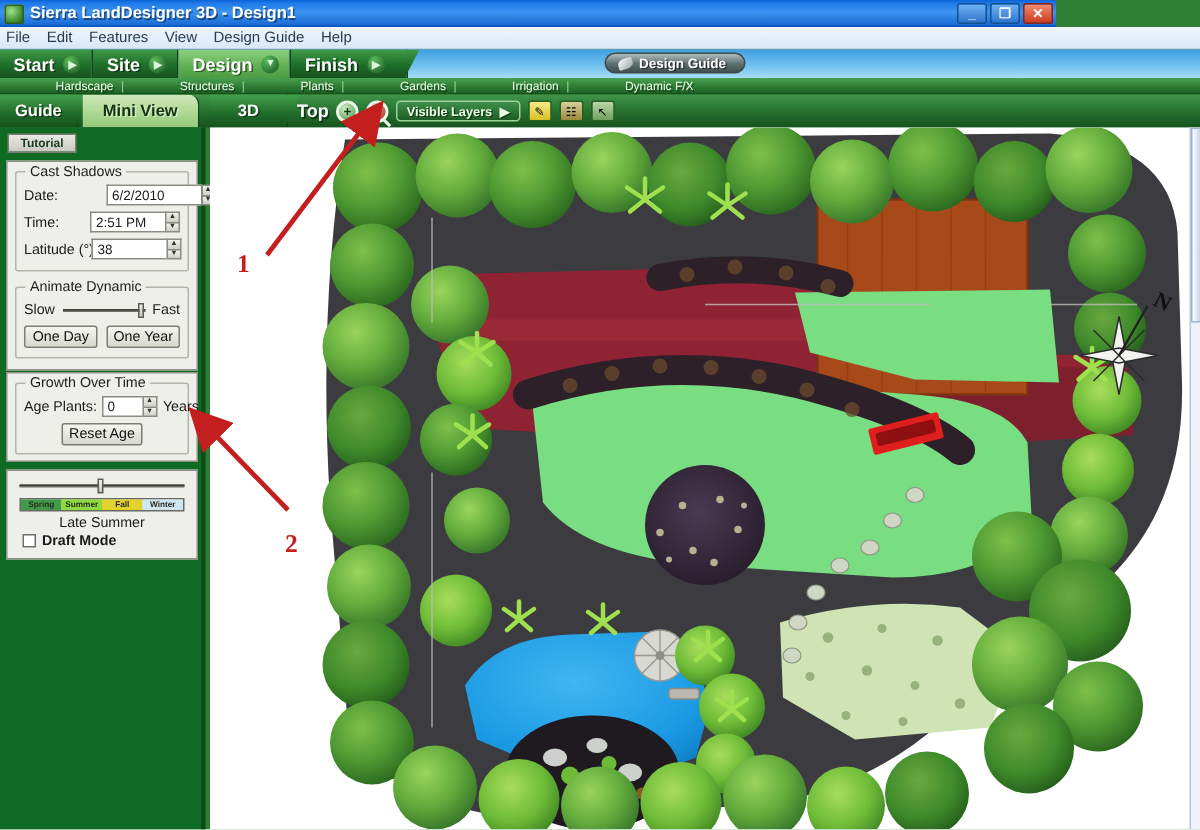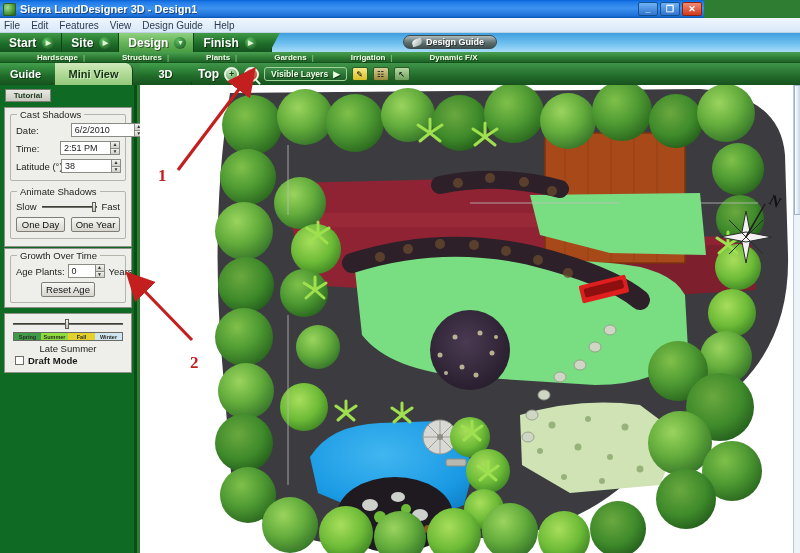--- a/index.html
+++ b/index.html
@@ -95,21 +95,21 @@
     transform: rotate(-18deg);
   }
 
   
   .subnav {
     position:absolute; left:0; top:52px; width:800px; height:11px;
     background: linear-gradient(to bottom,#49a050,#2c7b33 60%,#1d6326);
     display:flex; align-items:center; padding-left:5px;
     border-bottom:1px solid #15511d;
   }
-  .subnav .si { color:#f2ffe9; font-size:8px; font-weight:bold; white-space:nowrap; text-shadow:1px 1px 0 rgba(0,0,0,.4);padding-left:32px; }
+  .subnav .si { color:#f2ffe9; font-size:8px; font-weight:normal; white-space:nowrap; text-shadow:1px 1px 0 rgba(0,0,0,.4);padding-left:32px; }
   .subnav .sep { color:#9fd39a; font-size:8px; margin:0 5px; }
 
   
   .toolrow {
     position:absolute; left:0; top:63px; width:800px; height:22px;
     background: linear-gradient(to bottom,#3f9549,#236b2b 60%,#17521f);
     overflow:hidden;
   }
   .ttab {
     position:absolute; top:0; height:22px; display:flex; align-items:center;
@@ -386,21 +386,21 @@
                   <span>▲</span>
                   <span>▼</span>
                 </span>
               </span>
             </div>
 
           </div>
         </div>
 
         <div class="fieldset" style="top:83px; height:48px;">
-          <span class="legend">Animate Shadows</span>
+          <span class="legend">Animate Dynamic</span>
           <div style="padding:9px 5px 0 5px;">
             <div style="display:flex; align-items:center;">
               <span class="lbl">Slow</span>
               <span class="sldr">
                 <span class="track"></span>
                 <span class="knob" style="left:92%;"></span>
               </span>
               <span class="lbl">Fast</span>
             </div>
             <div style="display:flex; gap:6px; margin-top:5px;">

